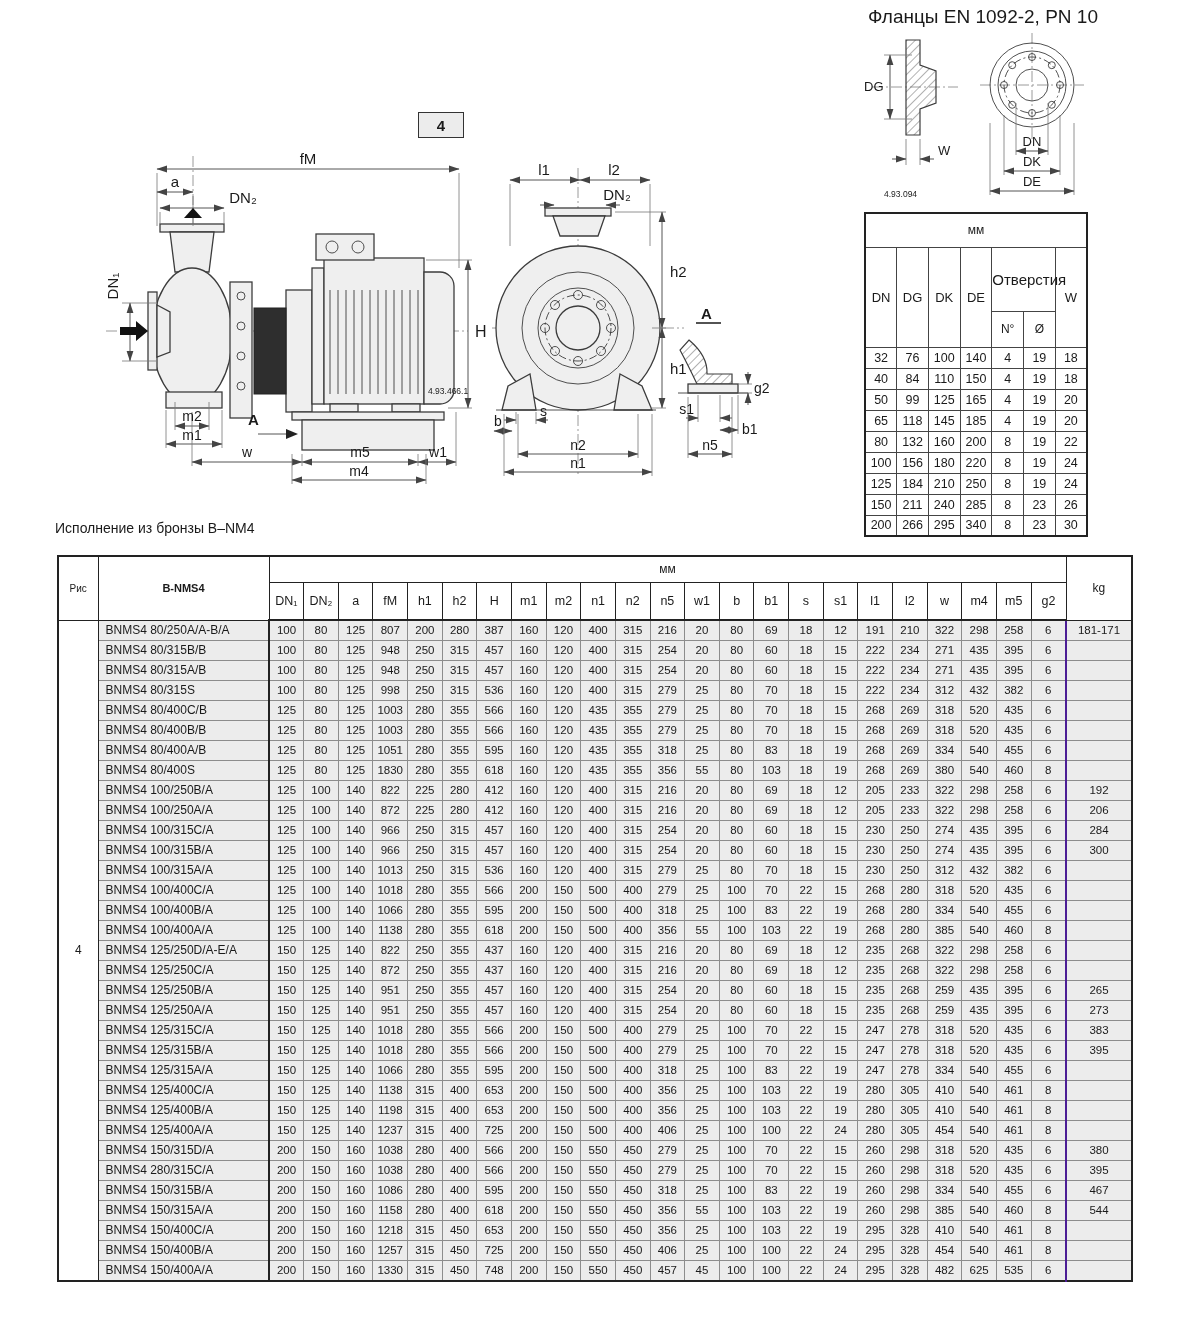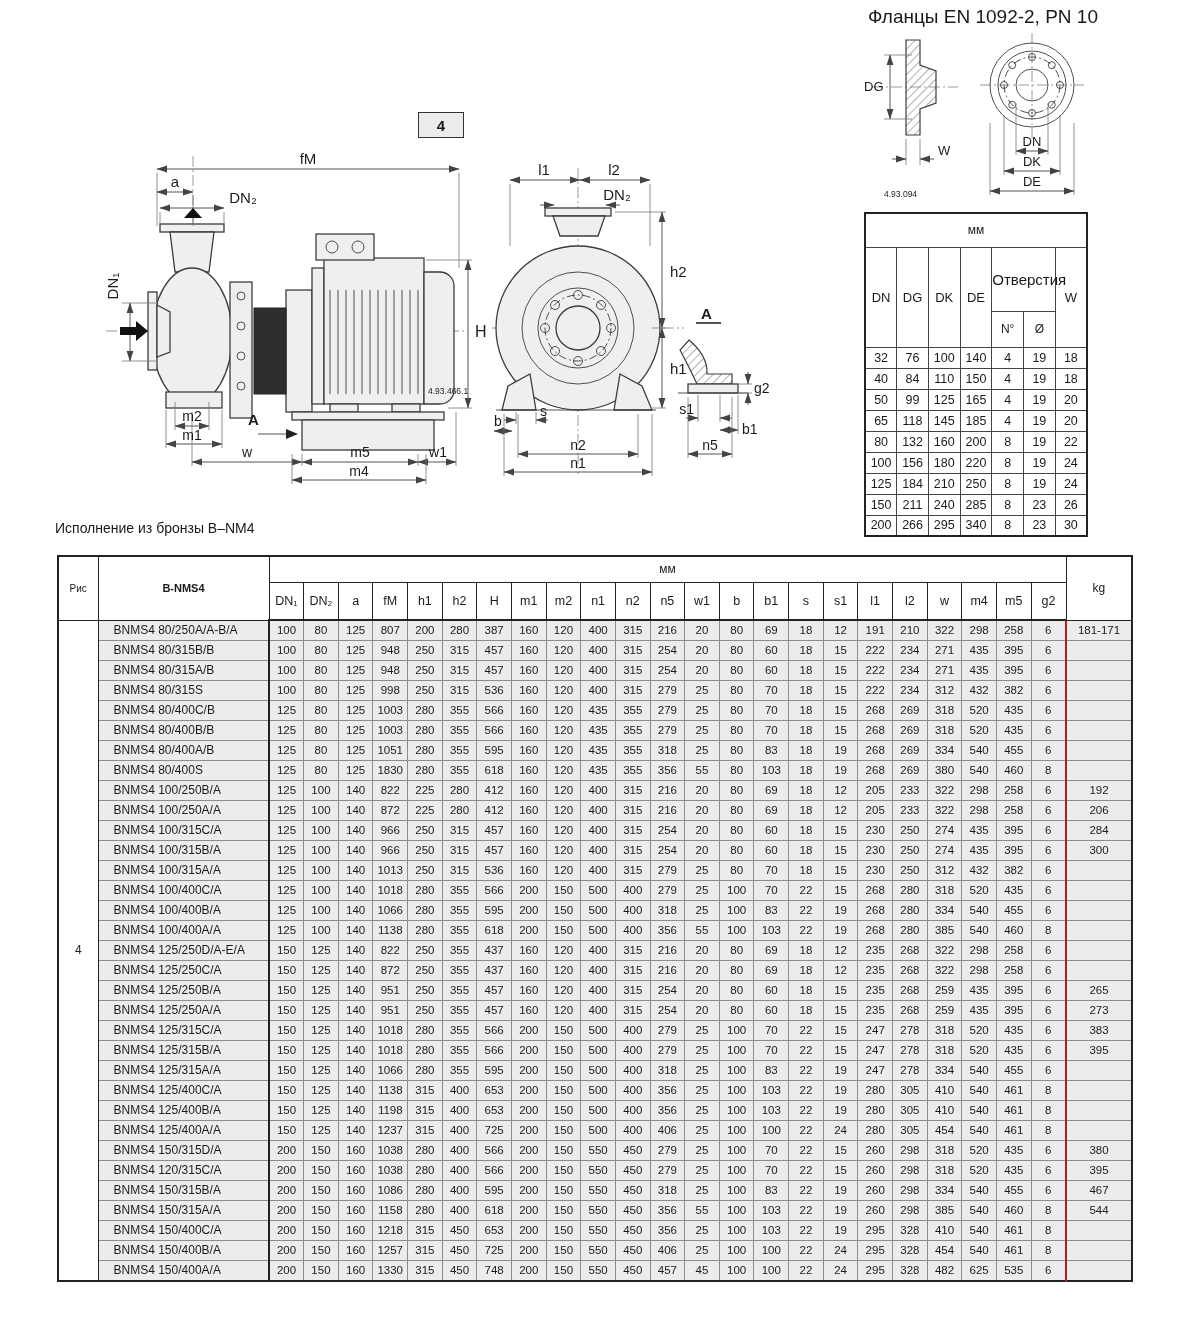--- a/index.html
+++ b/index.html
@@ -34,22 +34,22 @@
   .main-table th,.main-table td{padding:0}
   .main-table thead th{border:1px solid #222;background:#fff;font-weight:normal}
   .main-table tr.mt-top th{height:26px}
   .main-table tr.mt-cols th{height:38px;font-size:12.5px;border-bottom:2px solid #222}
   .fig-h{font-size:10px}
   .model-h{font-weight:bold !important;font-size:11px}
   .unit-h{font-size:12px}
   .kg-h{font-size:12px}
   .main-table td{border:1px solid #8c8c8c;background:#ececec;height:19px;line-height:19px;font-size:11.5px}
   .main-table td.fig-cell{background:#fff;font-size:12px;border-right:1px solid #222}
-  .main-table td.name-cell{text-align:left;padding-left:15px;font-size:12px;border-right:2px solid #222;white-space:nowrap}
-  .main-table td.kg-cell{border-left:2px solid #b91c1c}
+  .main-table td.name-cell{text-align:left;padding-left:7px;font-size:12px;border-right:2px solid #222;white-space:nowrap}
+  .main-table td.kg-cell{border-left:2px solid #4c1d95}
 
   .dim{stroke:#555;stroke-width:1;fill:none}
   .ext{stroke:#777;stroke-width:0.8;fill:none}
   .out{stroke:#3c3c3c;stroke-width:1.3;fill:#efefef}
   .thin{stroke:#3c3c3c;stroke-width:0.9;fill:none}
   .cl{stroke:#9a9a9a;stroke-width:1;fill:none;stroke-dasharray:11 3 2 3}
   .lbl{font-size:14px}
   .lbl15{font-size:15px}
 </style>
 </head>
@@ -1169,21 +1169,21 @@
         <td>15</td>
         <td>260</td>
         <td>298</td>
         <td>318</td>
         <td>520</td>
         <td>435</td>
         <td>6</td>
         <td class="kg-cell">380</td>
       </tr>
       <tr>
-        <td class="name-cell">BNMS4 120/315C/A</td>
+        <td class="name-cell">BNMS4 280/315C/A</td>
         <td>200</td>
         <td>150</td>
         <td>160</td>
         <td>1038</td>
         <td>280</td>
         <td>400</td>
         <td>566</td>
         <td>200</td>
         <td>150</td>
         <td>550</td>

